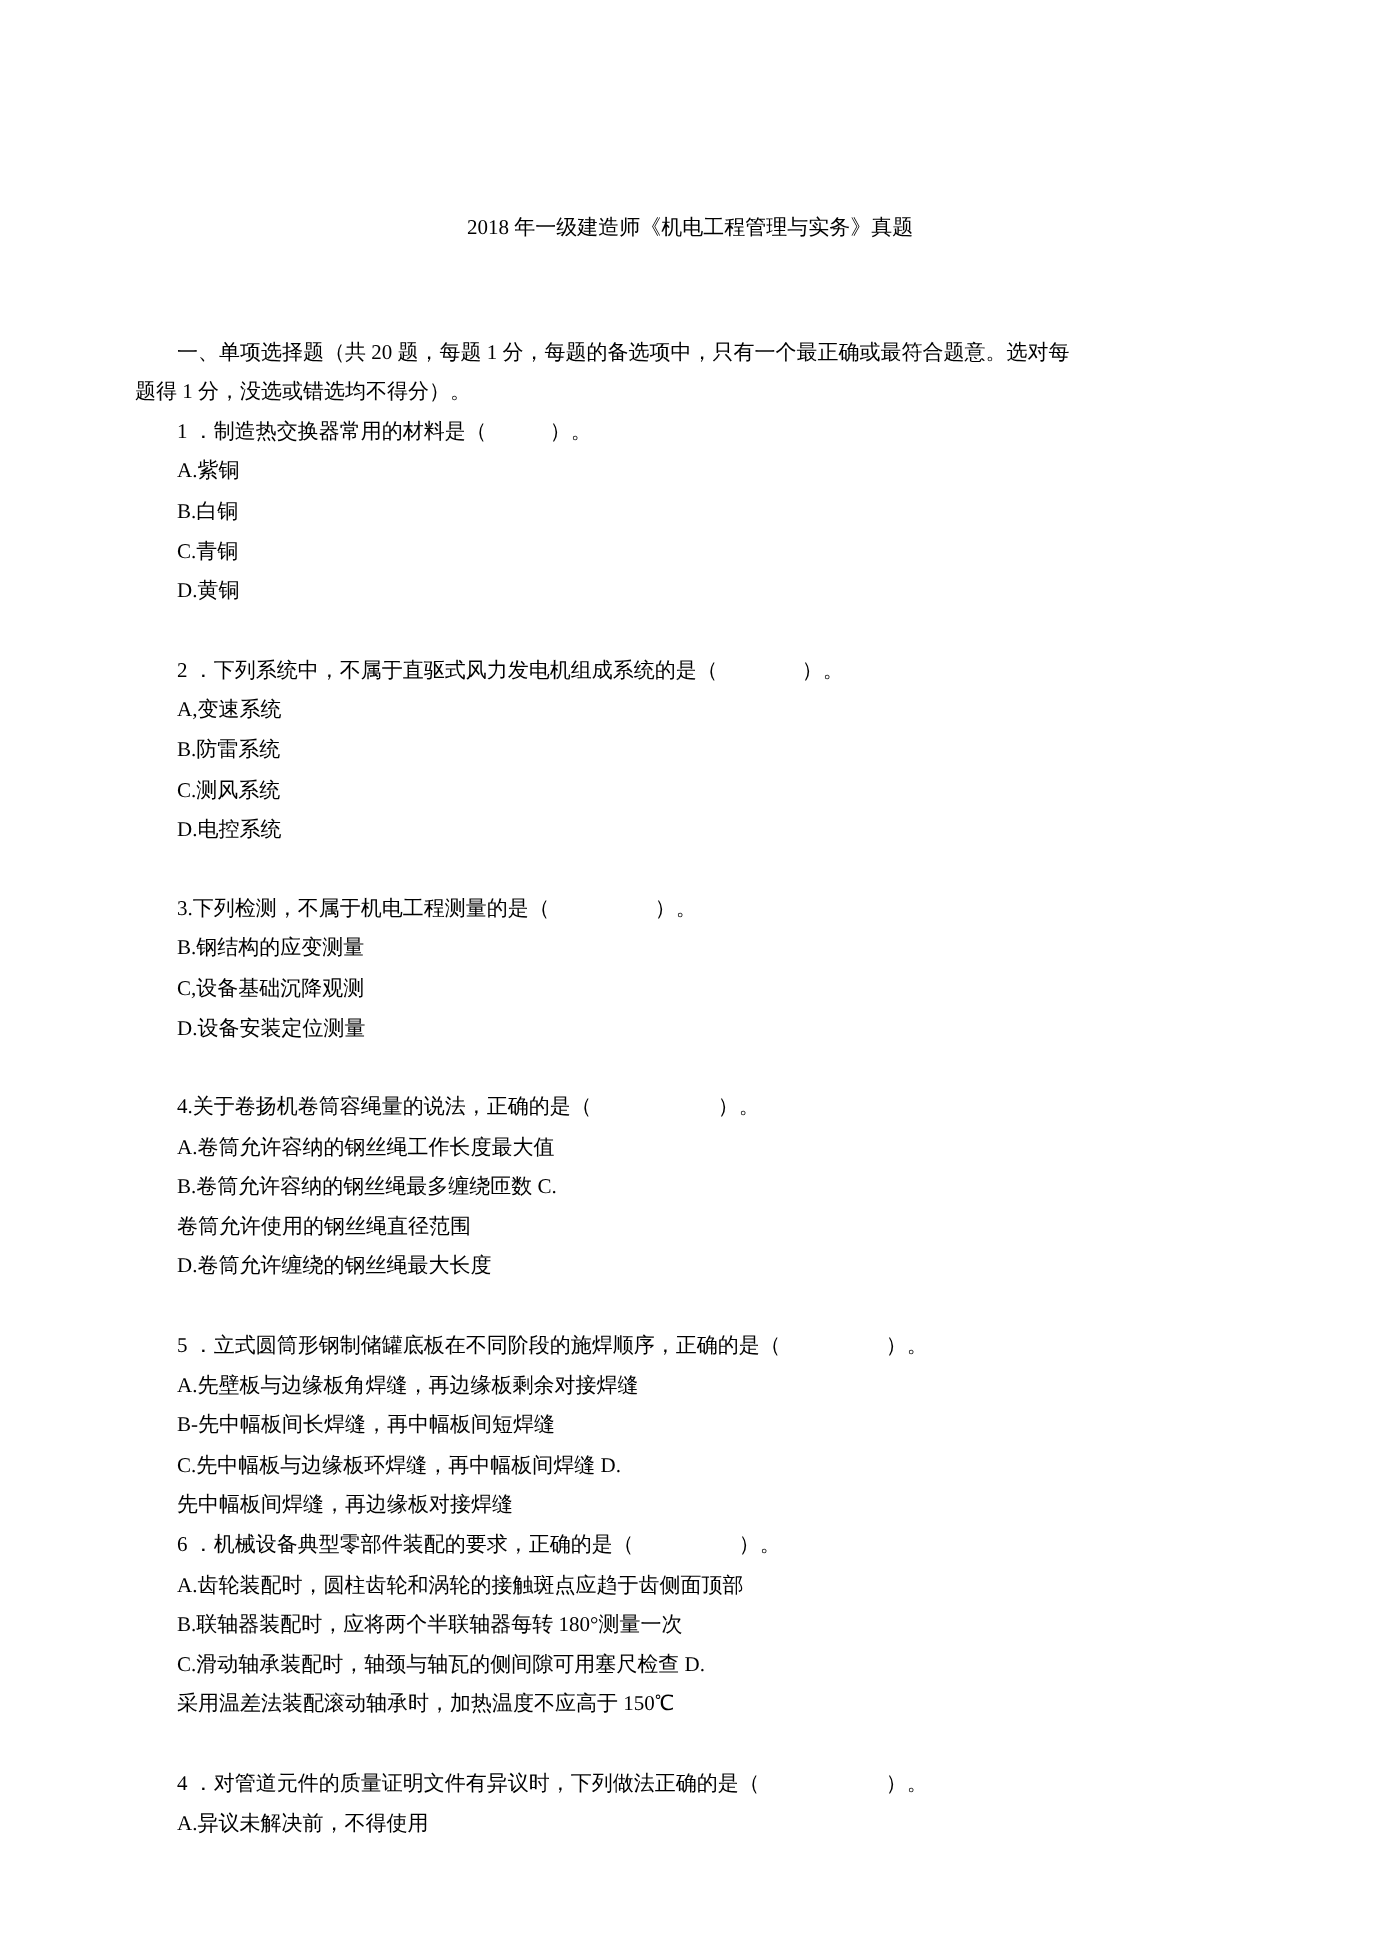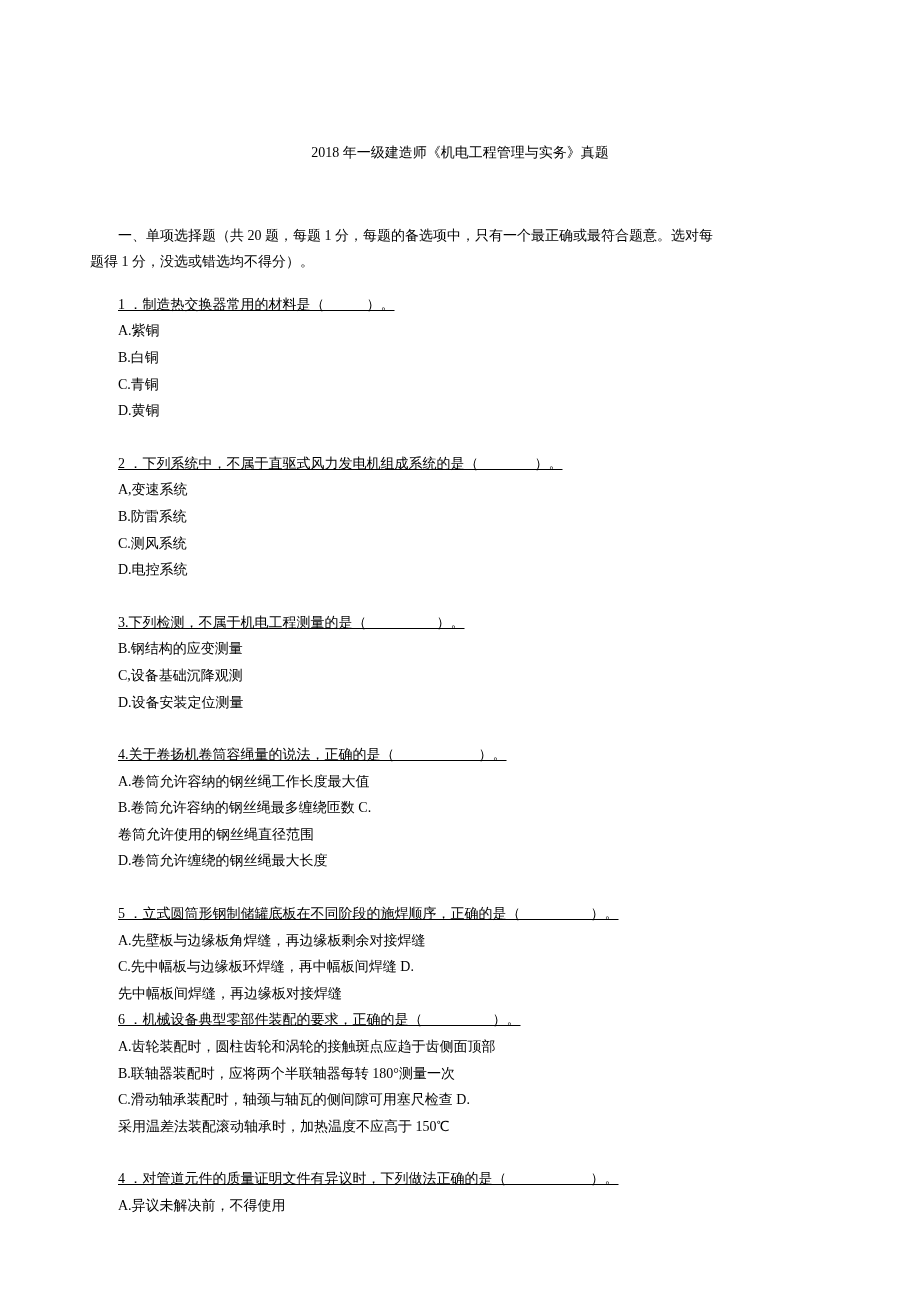--- a/index.html
+++ b/index.html
@@ -20,28 +20,27 @@
     .title {
       text-align: center;
       margin-bottom: 56px;
     }
     .section-header {
       text-indent: 2em;
       margin-bottom: 0;
     }
     .section-header-cont {
       text-indent: 0;
-      margin-bottom: 16px;
+      margin-bottom: 0;
     }
     .question {
       margin-bottom: 0;
     }
     .question-text {
       text-indent: 2em;
-      text-decoration: underline;
     }
     .option {
       text-indent: 2em;
     }
     .spacer {
       height: 26px;
     }
   </style>
 </head>
 <body>
@@ -86,20 +85,21 @@
   <div class="option">B.卷筒允许容纳的钢丝绳最多缠绕匝数 C.</div>
   <div class="option">卷筒允许使用的钢丝绳直径范围</div>
   <div class="option">D.卷筒允许缠绕的钢丝绳最大长度</div>
 </div>
 
 <div class="spacer"></div>
 
 <div class="question">
   <div class="question-text">5 ．立式圆筒形钢制储罐底板在不同阶段的施焊顺序，正确的是（　　　　　）。</div>
   <div class="option">A.先壁板与边缘板角焊缝，再边缘板剩余对接焊缝</div>
+  <div class="option">B-先中幅板间长焊缝，再中幅板间短焊缝</div>
   <div class="option">C.先中幅板与边缘板环焊缝，再中幅板间焊缝 D.</div>
   <div class="option">先中幅板间焊缝，再边缘板对接焊缝</div>
 </div>
 
 <div class="question">
   <div class="question-text">6 ．机械设备典型零部件装配的要求，正确的是（　　　　　）。</div>
   <div class="option">A.齿轮装配时，圆柱齿轮和涡轮的接触斑点应趋于齿侧面顶部</div>
   <div class="option">B.联轴器装配时，应将两个半联轴器每转 180°测量一次</div>
   <div class="option">C.滑动轴承装配时，轴颈与轴瓦的侧间隙可用塞尺检查 D.</div>
   <div class="option">采用温差法装配滚动轴承时，加热温度不应高于 150℃</div>

